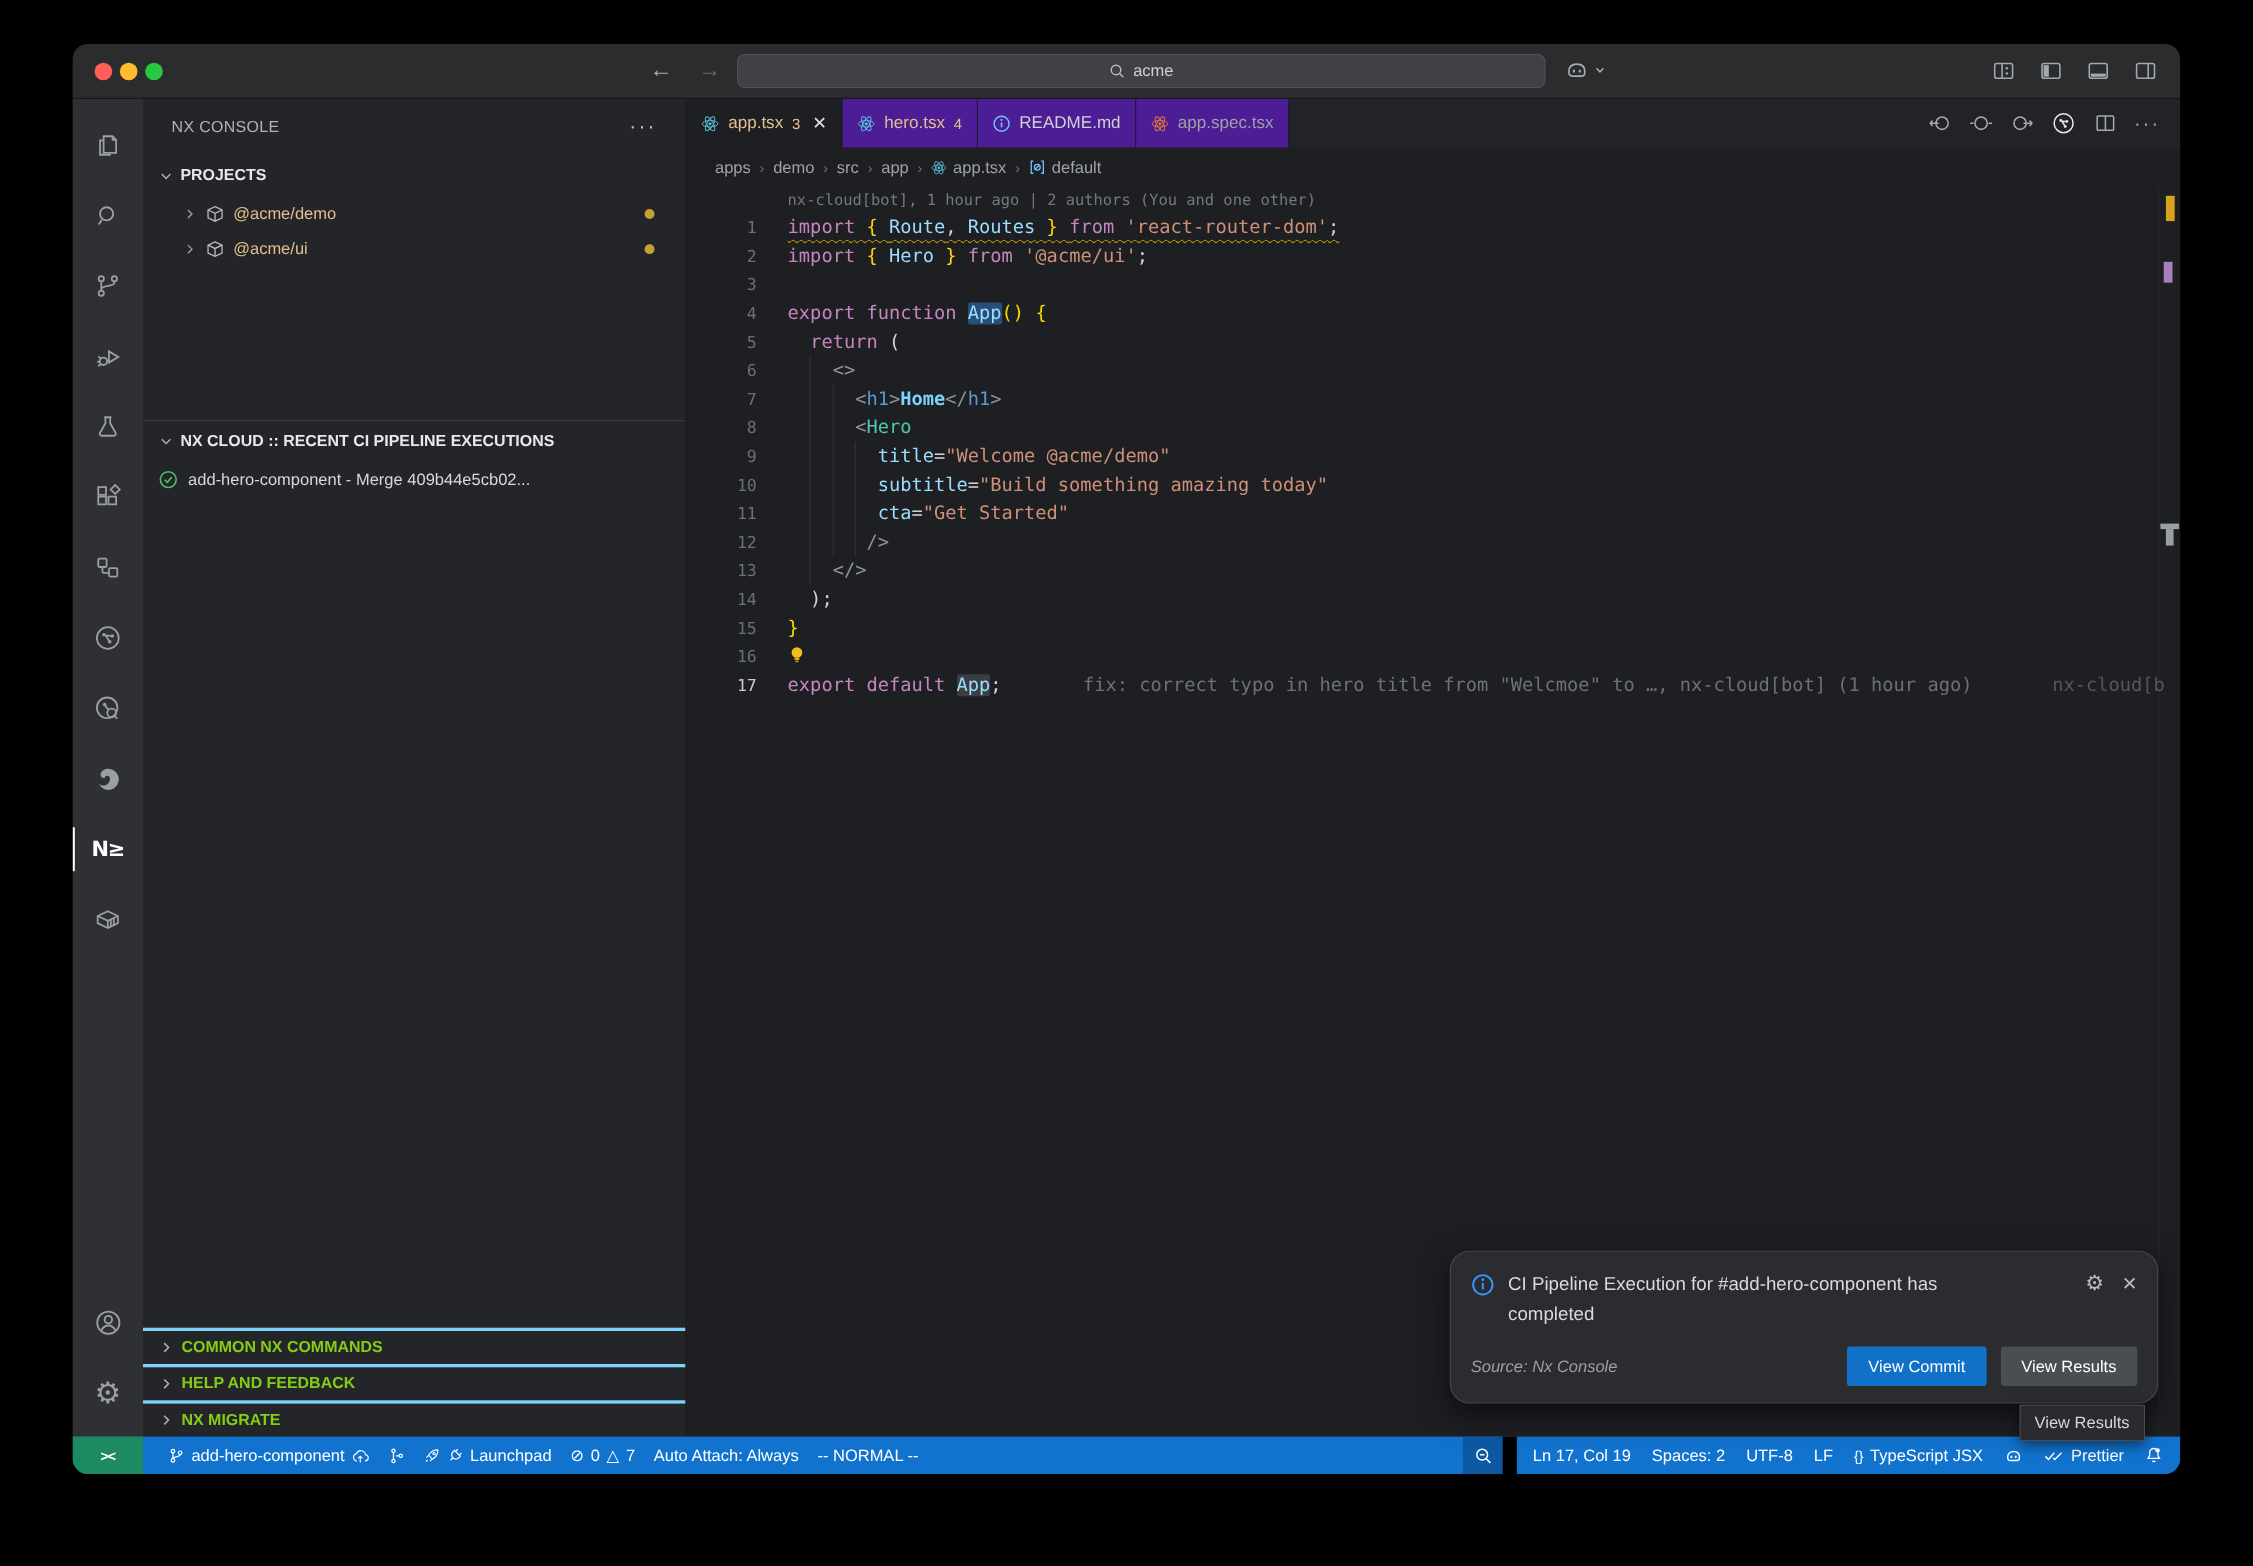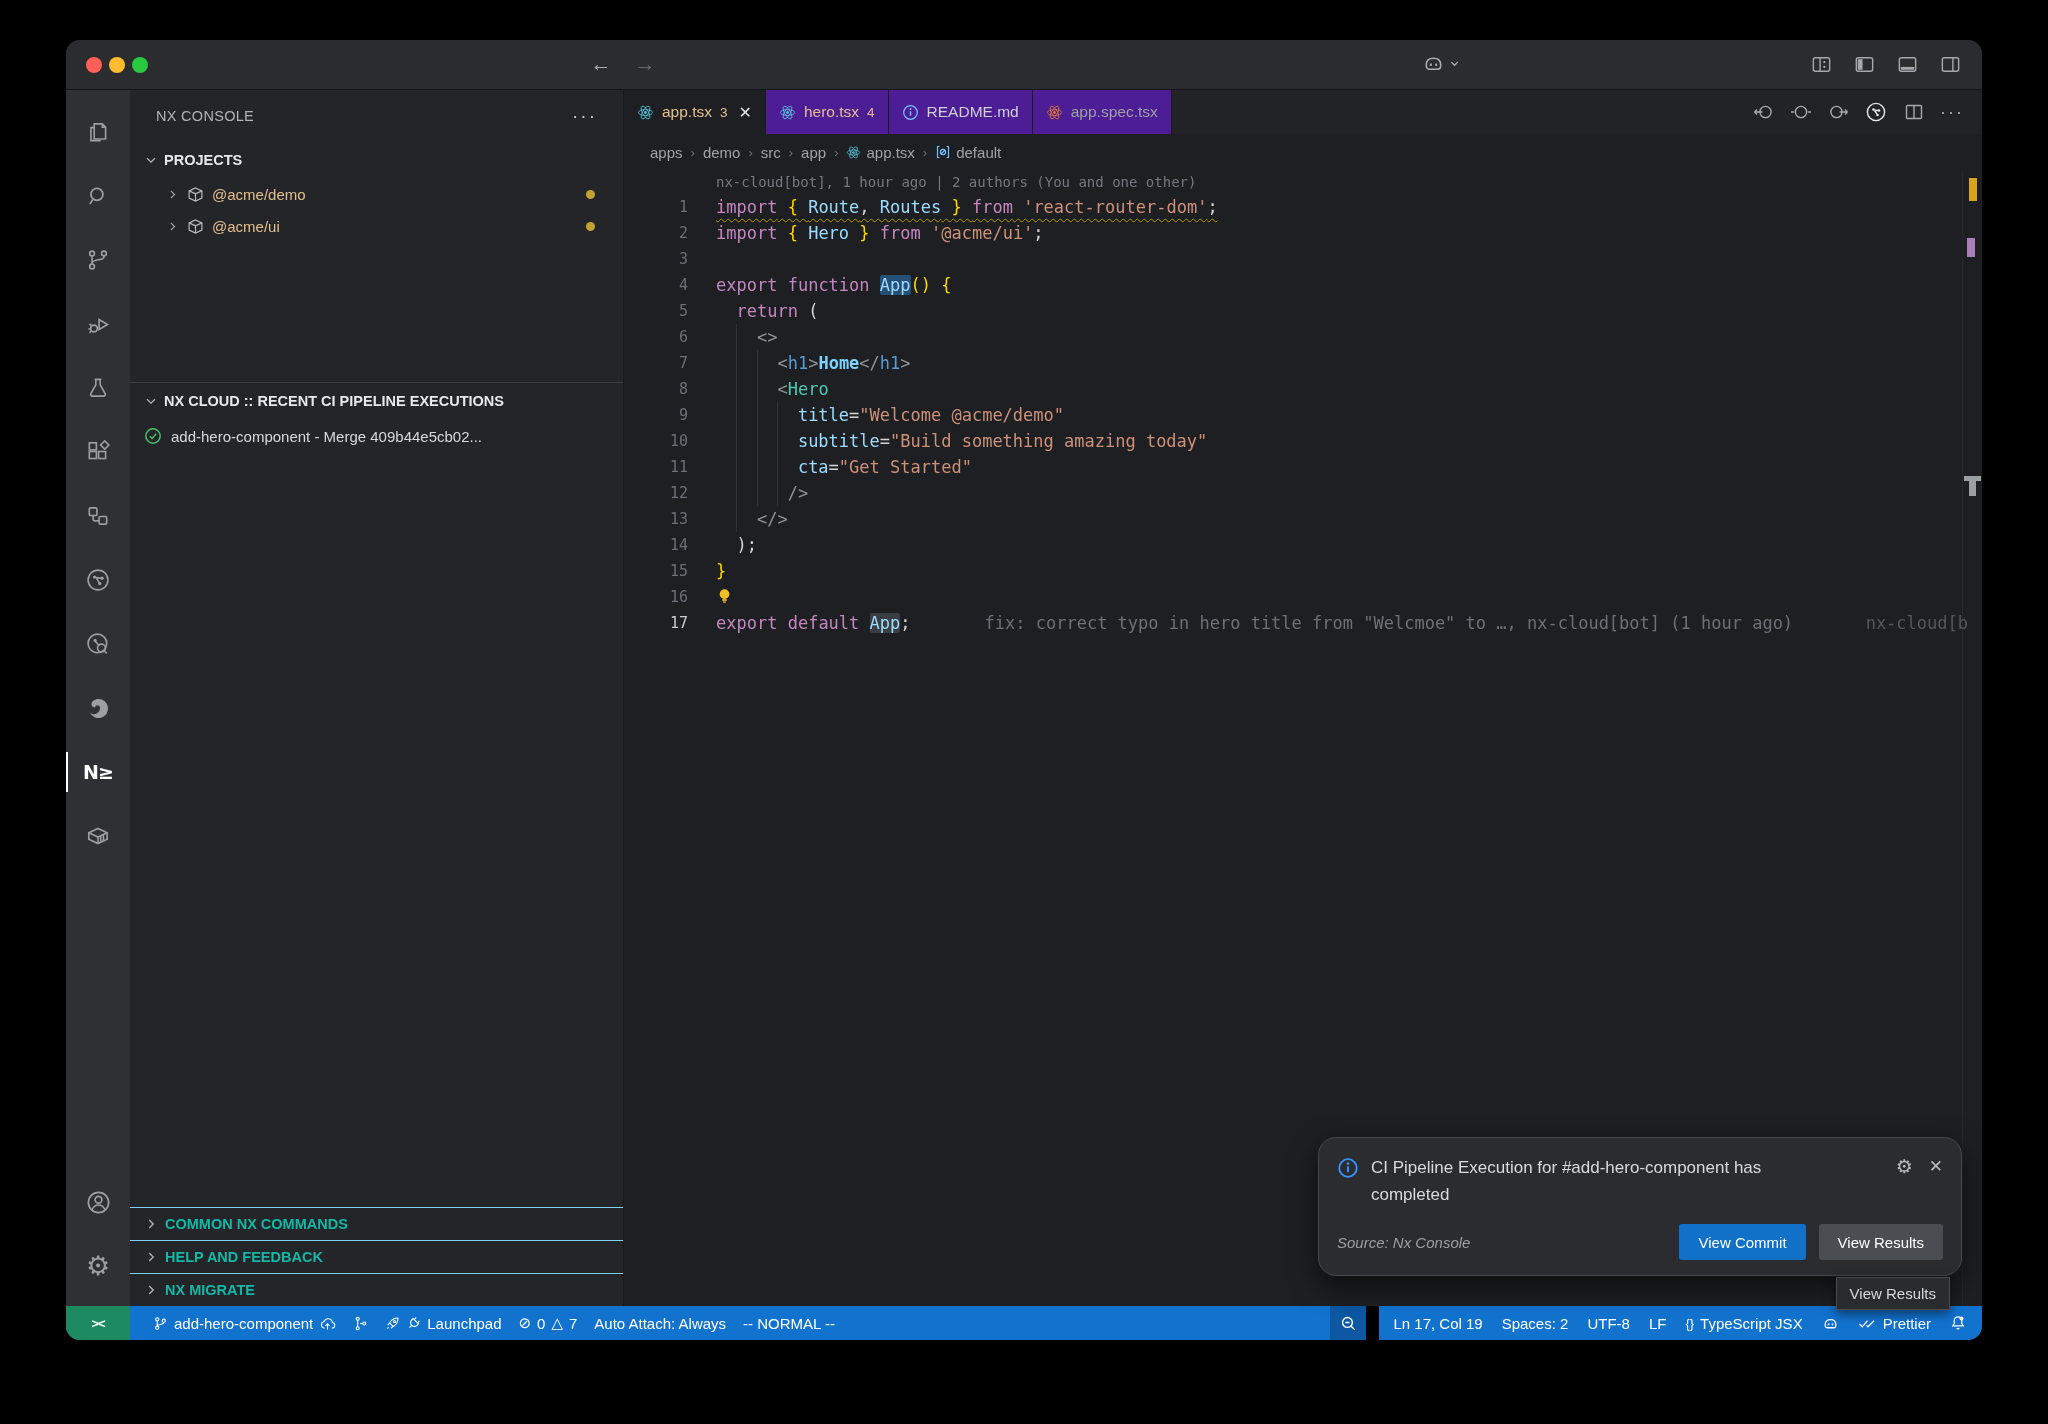--- a/index.html
+++ b/index.html
@@ -35,21 +35,21 @@
   .sb-title { height:52px; display:flex; align-items:center; padding:0 26px; color:#b0b3b8; font-size:14.5px; letter-spacing:.3px; flex:none; }
   .sb-title .dots { margin-left:auto; color:#c6c9ce; font-size:19px; letter-spacing:2px; }
   .sb-header { height:36px; display:flex; align-items:center; gap:6px; padding:0 10px 0 14px; color:#e6e8ea; font-size:14.5px; font-weight:700; flex:none; }
   .sb-row { height:32px; display:flex; align-items:center; gap:8px; padding-left:36px; font-size:15px; position:relative; flex:none; }
   .sb-row .proj-name { color:#e2c08d; }
   .sb-row .mod-dot { position:absolute; right:28px; width:9px; height:9px; border-radius:50%; background:#c5a332; }
   .sb-spacer { height:140px; flex:none; }
   .sb-sep { border-top:1px solid #3a3b3f; flex:none; }
   .sb-cloud-row { height:34px; display:flex; align-items:center; gap:9px; padding-left:14px; color:#d6d8db; font-size:15px; flex:none; }
   .sb-grow { flex:1; }
-  .sb-collapsed { height:33px; display:flex; align-items:center; gap:7px; padding-left:14px; border-top:1px solid #7dd3fc; color:#14b8a6; font-size:14.5px; font-weight:700; flex:none; }
+  .sb-collapsed { height:33px; display:flex; align-items:center; gap:7px; padding-left:14px; border-top:3px solid #7dd3fc; color:#84cc16; font-size:14.5px; font-weight:700; flex:none; }
 
   
   .editor-col { flex:1; display:flex; flex-direction:column; min-width:0; background:#1e1f23; }
   .tabbar { height:44px; background:#222326; display:flex; align-items:stretch; flex:none; }
   .tab { display:flex; align-items:center; gap:8px; padding:0 13px; font-size:15.5px; border-right:1px solid #1a1b1e; background:#4c1d95; color:#9da0a4; }
   .tab .badge { font-size:13.5px; color:#e2c08d; }
   .tab .close { color:#e0e0e0; font-size:16px; margin-left:3px; }
   .tab.active { background:#1e1f23; color:#e2c08d; }
   .tab.t-modified { color:#e2c08d; }
   .tab.t-plain { color:#cfd1d4; }
@@ -115,20 +115,27 @@
   <div class="titlebar">
     <div class="traffic">
       <div class="tl" style="background:#ff5f57"></div>
       <div class="tl" style="background:#febc2e"></div>
       <div class="tl" style="background:#28c840"></div>
     </div>
     <div class="nav-arrows">
       <span>←</span>
       <span class="dim">→</span>
     </div>
+    <div class="cmd-center">
+      <svg width="15" height="15" viewBox="0 0 16 16" fill="none" stroke="#b9bbbe" stroke-width="1.4">
+          <circle cx="7" cy="7" r="4.6"></circle>
+          <path d="M10.5 10.5 14 14"></path>
+        </svg>
+      <span>acme</span>
+    </div>
     <div class="copilot-box">
       <svg width="23" height="23" viewBox="0 0 24 24" fill="none" stroke="#a9acb1" stroke-width="1.6">
           <path d="M4.5 13.5c0-4.5 3-7 7.5-7s7.5 2.5 7.5 7v1.2c0 1.9-1.4 3.3-3.3 3.3H7.8c-1.9 0-3.3-1.4-3.3-3.3z"></path>
           <path d="M9.2 12v2.6M14.8 12v2.6" stroke-width="2"></path>
         </svg>
       <svg width="11" height="11" viewBox="0 0 12 12" fill="none" stroke="#a9acb1" stroke-width="1.5">
           <path d="M2.5 4.5 6 8l3.5-3.5"></path>
         </svg>
     </div>
     <div class="win-controls">

